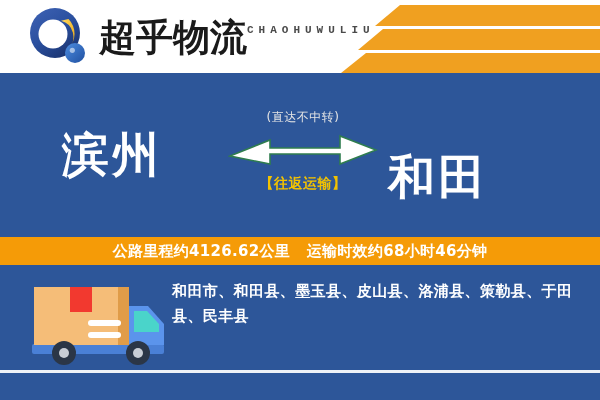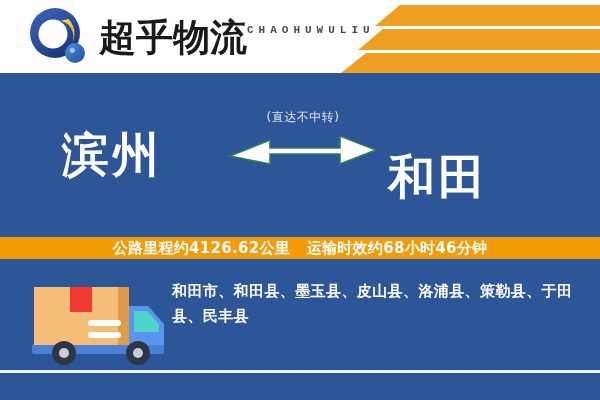--- a/index.html
+++ b/index.html
@@ -113,21 +113,21 @@
     color: #f2c200;
     white-space: nowrap;
     line-height: 1;
     letter-spacing: 0.5px;
   }
 
   
   .info-bar {
     position: absolute;
     left: 0; top: 237px;
-    width: 600px; height: 22px;
+    width: 600px; height: 28px;
     background: #f59b07;
     display: flex;
     align-items: center;
     justify-content: center;
   }
   .info-bar-text {
     font-family: "DejaVu Sans", "Liberation Sans", sans-serif;
     font-size: 15px;
     font-weight: bold;
     color: #ffffff;
@@ -216,20 +216,21 @@
 
     <div class="city city-origin">滨州</div>
 
     <div class="arrow-block">
       <div class="arrow-top-label">(直达不中转)</div>
       <div class="arrow-svg-wrap">
         <svg width="150" height="38" viewBox="0 0 150 38" aria-hidden="true">
           <polygon points="2,24 42,8 42,16 112,16 112,4 148,18 112,32 112,22 42,22 42,32" fill="#ffffff" stroke="#2f7d4f" stroke-width="1.6" stroke-linejoin="miter"></polygon>
         </svg>
       </div>
+      <div class="arrow-bottom-label">【往返运输】</div>
     </div>
 
     <div class="city city-dest">和田</div>
   </div>
 
   <div class="info-bar">
     <div class="info-bar-text">公路里程约4126.62公里   运输时效约68小时46分钟</div>
   </div>
 
   <div class="coverage">

